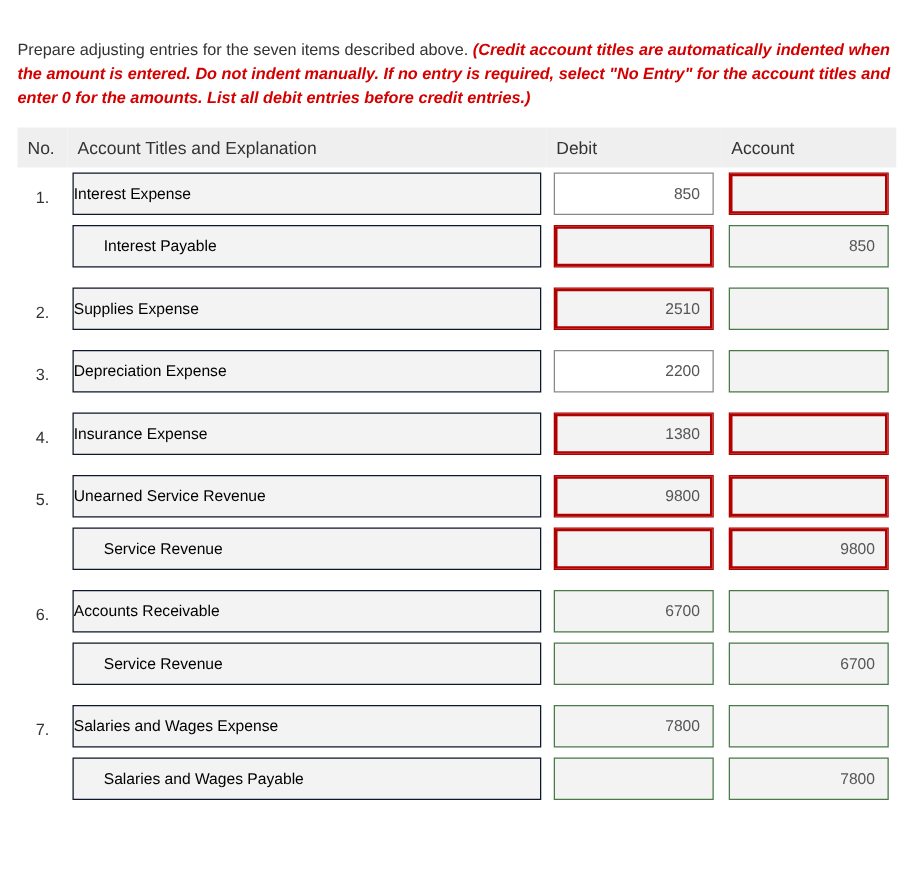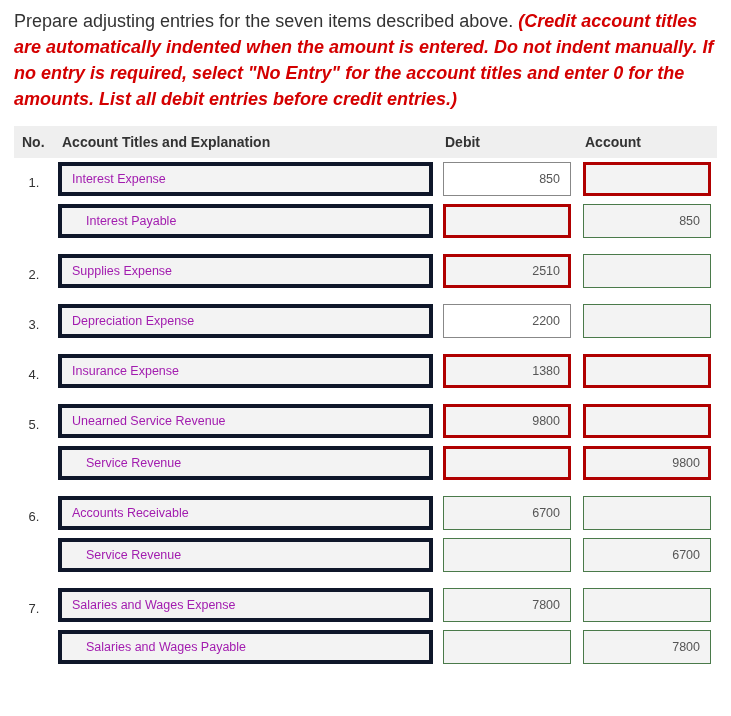--- a/index.html
+++ b/index.html
@@ -1,25 +1,25 @@
 <!DOCTYPE html>
 <html><head>
 <meta charset="utf-8">
 <style>
 * { box-sizing: border-box; margin: 0; padding: 0; }
 body { font-family: Arial, Helvetica, sans-serif; font-size: 13px; color: #333; width: 731px; padding: 8px 14px 14px 14px; background: #fff; }
-.instructions { font-size: 18px; line-height: 1.45; margin-bottom: 14px; }
+.instructions { font-size: 13px; line-height: 1.45; margin-bottom: 14px; margin-top: 23px; }
 .instructions .italic-red { color: #d40000; font-style: italic; font-weight: bold; }
 table.grid { width: 100%; border-collapse: collapse; }
-table.grid th { text-align: left; font-weight: bold; font-size: 14px; padding: 8px 8px; background: #efefef; margin-top: 20px; }
+table.grid th { text-align: left; font-weight: normal; font-size: 14px; padding: 8px 8px; background: #efefef; margin-top: 20px; }
 table.grid th.center { text-align: left; }
 td.num-cell { width: 40px; text-align: center; font-size: 13px; vertical-align: middle; padding-top: 10px; }
 td.spacer { height: 8px; }
 td { padding: 4px 4px; vertical-align: middle; }
-.account-input { width: 100%; height: 34px; border: 4px solid #0f172a; background: #f3f3f3; padding: 0 10px; font-size: 12.5px; color: #a21caf; font-family: Arial, Helvetica, sans-serif; }
+.account-input { width: 100%; height: 34px; border: 1px solid #0f172a; background: #f3f3f3; padding: 0 0; font-size: 12.5px; color: #000000; font-family: Arial, Helvetica, sans-serif; }
 .account-input.indent { padding-left: 24px; }
 .amt-input { width: 128px; height: 34px; border: 1px solid #4a7a4a; background: #f3f3f3; text-align: right; padding: 0 10px; font-size: 12.5px; color: #555; font-family: Arial, Helvetica, sans-serif; }
 .err { border: 1px solid #b00000; outline: 2px solid #b00000; outline-offset: -3px; }
 .plain-white { background: #fff; border: 1px solid #888; }
 td.amt-col { text-align: center; width: 140px; }
 </style>
 </head>
 <body>
 
 <div class="instructions">

